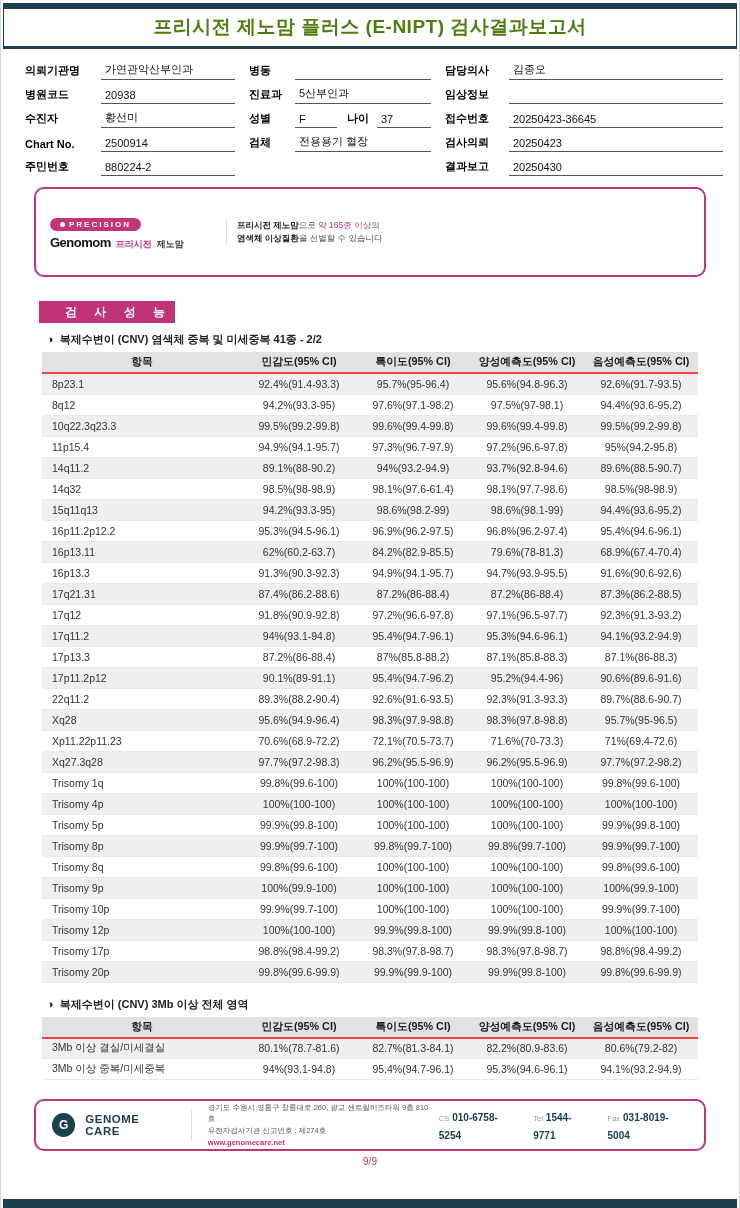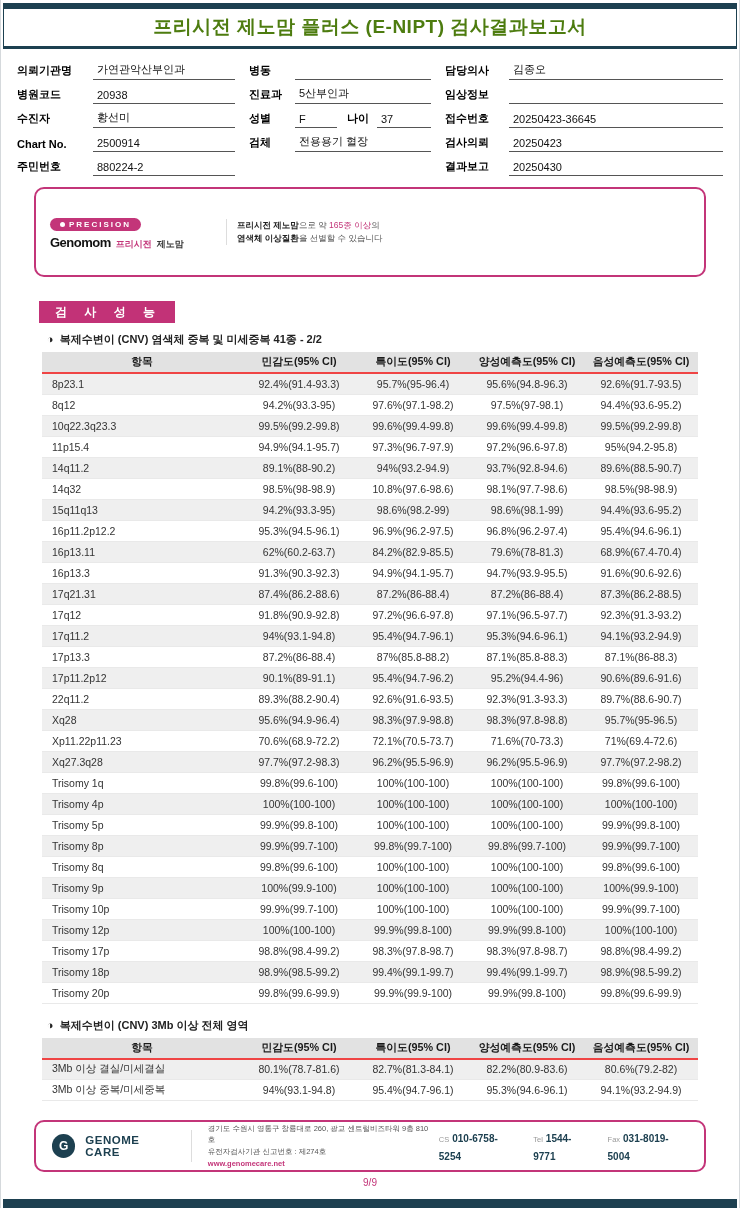--- a/index.html
+++ b/index.html
@@ -14,21 +14,21 @@
     margin:3px 2px 0; border:1px solid #1d4050;
     border-top-width:6px; border-bottom-width:3px;
     text-align:center; padding:5px 0 6px;
   }
   .title-block h1 { font-size:19px; font-weight:bold; color:#4d7c0f; letter-spacing:0.5px;text-align:center; }
   
   .info-section { display:flex; gap:14px; padding:7px 16px 4px; font-size:11px; }
   .info-col1 { width:218px; } .info-col2 { width:182px; } .info-col3 { flex:1; }
   .info-row { display:flex; align-items:flex-end; height:24px; }
   .info-row .lbl { font-weight:bold; color:#000; padding-bottom:2px; white-space:nowrap; }
-  .info-col1 .lbl { width:76px; } .info-col2 .lbl { width:46px; } .info-col3 .lbl { width:64px; }
+  .info-col1 .lbl { width:76px;margin-left:8px; } .info-col2 .lbl { width:46px; } .info-col3 .lbl { width:64px; }
   .info-row .val { flex:1; border-bottom:1px solid #555; padding:0 2px 2px 4px; min-height:15px; color:#111; }
   .val-short { flex:0 0 42px !important; }
   .lbl-inline { width:40px !important; padding-left:10px; }
   
   .result-box {
     width:672px; height:90px; margin:7px auto 0;
     border:2px solid #c33579; border-radius:10px;
     display:flex; align-items:center; padding:0 14px; gap:8px;
   }
   .brand { width:168px; }
@@ -48,21 +48,21 @@
   .ct-text { font-size:25px; font-weight:bold; color:#1d4050; letter-spacing:6px; }
   .ct-rule { width:225px; height:1px; background:#444; margin:4px auto 3px; }
   .ct-sub { font-size:9.5px; color:#333; font-weight:bold; }
   .ct-sub .hl { color:#d5376f; }
   .rnote { width:176px; font-size:8.5px; color:#555; line-height:1.5; border-left:1px solid #ddd; padding-left:10px; }
   .rnote b { color:#222; } .rnote .hl { color:#c33579; font-weight:normal; }
   
   .section-bar {
     width:136px; margin:24px 0 0 38px; background:#c23277; color:#fff;
     font-size:12px; font-weight:bold; letter-spacing:7px;
-    height:22px; line-height:22px; padding-left:16px;
+    height:22px; line-height:22px; padding-left:26px;
   }
   
   .tbl-note { margin:9px 0 0 46px; font-size:11px; font-weight:bold; color:#222; }
   .tbl-note .icon { font-size:11px; margin-right:3px; }
   
   table.perf-table { width:656px; margin:5px auto 0; border-collapse:collapse; table-layout:fixed; font-size:10.5px; color:#333; }
   col.w-item { width:200px; } col.w-num { width:114px; }
   .perf-table th {
     background:#e2e2e2; font-weight:bold; font-size:10.8px; color:#1a1a1a;
     height:21px; text-align:center; border-bottom:2px solid #ef4444;
@@ -248,21 +248,21 @@
         <td>14q11.2</td>
         <td>89.1%(88-90.2)</td>
         <td>94%(93.2-94.9)</td>
         <td>93.7%(92.8-94.6)</td>
         <td>89.6%(88.5-90.7)</td>
       </tr>
 
       <tr>
         <td>14q32</td>
         <td>98.5%(98-98.9)</td>
-        <td>10.8%(97.6-98.6)</td>
+        <td>98.1%(97.6-61.4)</td>
         <td>98.1%(97.7-98.6)</td>
         <td>98.5%(98-98.9)</td>
       </tr>
 
       <tr>
         <td>15q11q13</td>
         <td>94.2%(93.3-95)</td>
         <td>98.6%(98.2-99)</td>
         <td>98.6%(98.1-99)</td>
         <td>94.4%(93.6-95.2)</td>
@@ -429,27 +429,20 @@
       </tr>
 
       <tr>
         <td>Trisomy 17p</td>
         <td>98.8%(98.4-99.2)</td>
         <td>98.3%(97.8-98.7)</td>
         <td>98.3%(97.8-98.7)</td>
         <td>98.8%(98.4-99.2)</td>
       </tr>
 
-      <tr>
-        <td>Trisomy 18p</td>
-        <td>98.9%(98.5-99.2)</td>
-        <td>99.4%(99.1-99.7)</td>
-        <td>99.4%(99.1-99.7)</td>
-        <td>98.9%(98.5-99.2)</td>
-      </tr>
 
       <tr>
         <td>Trisomy 20p</td>
         <td>99.8%(99.6-99.9)</td>
         <td>99.9%(99.9-100)</td>
         <td>99.9%(99.8-100)</td>
         <td>99.8%(99.6-99.9)</td>
       </tr>
     </tbody>
 </table>

